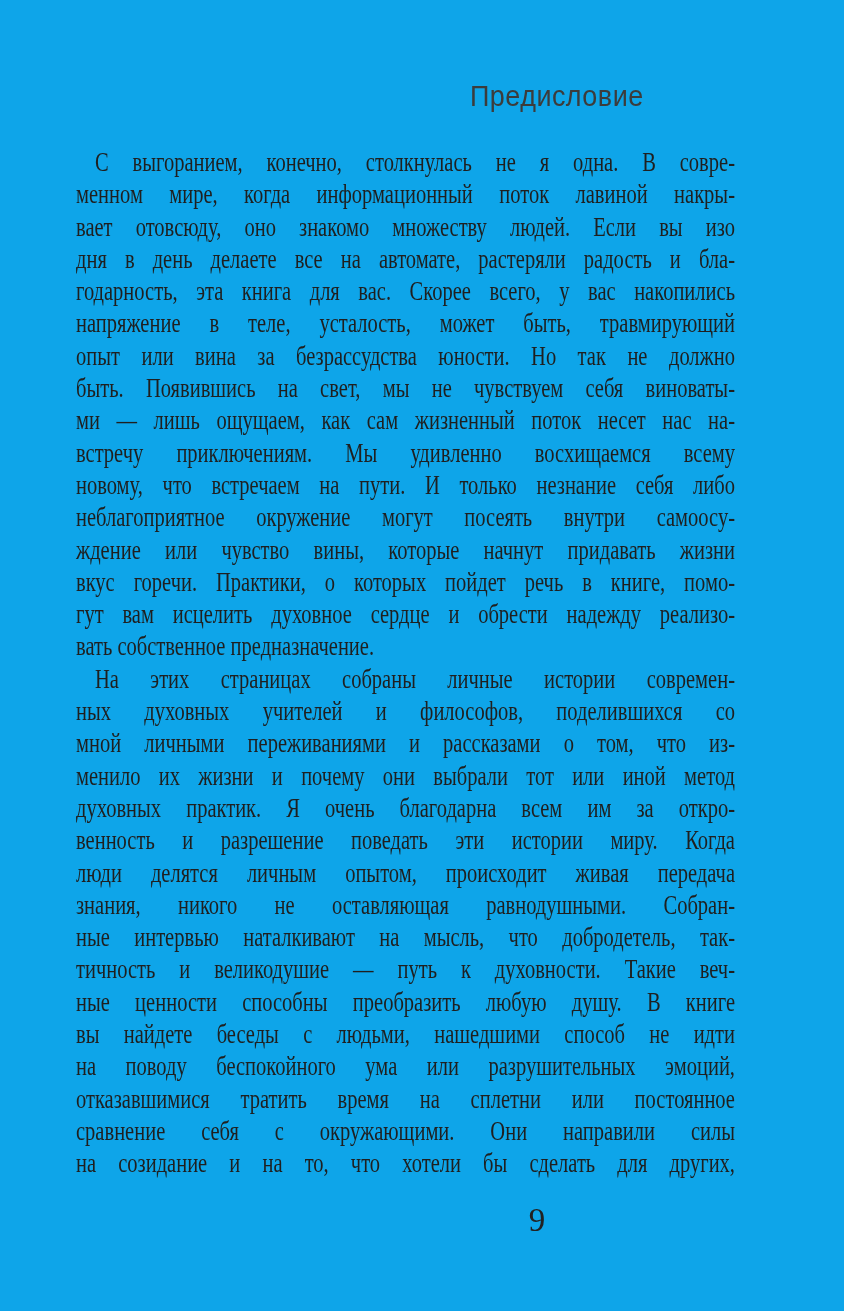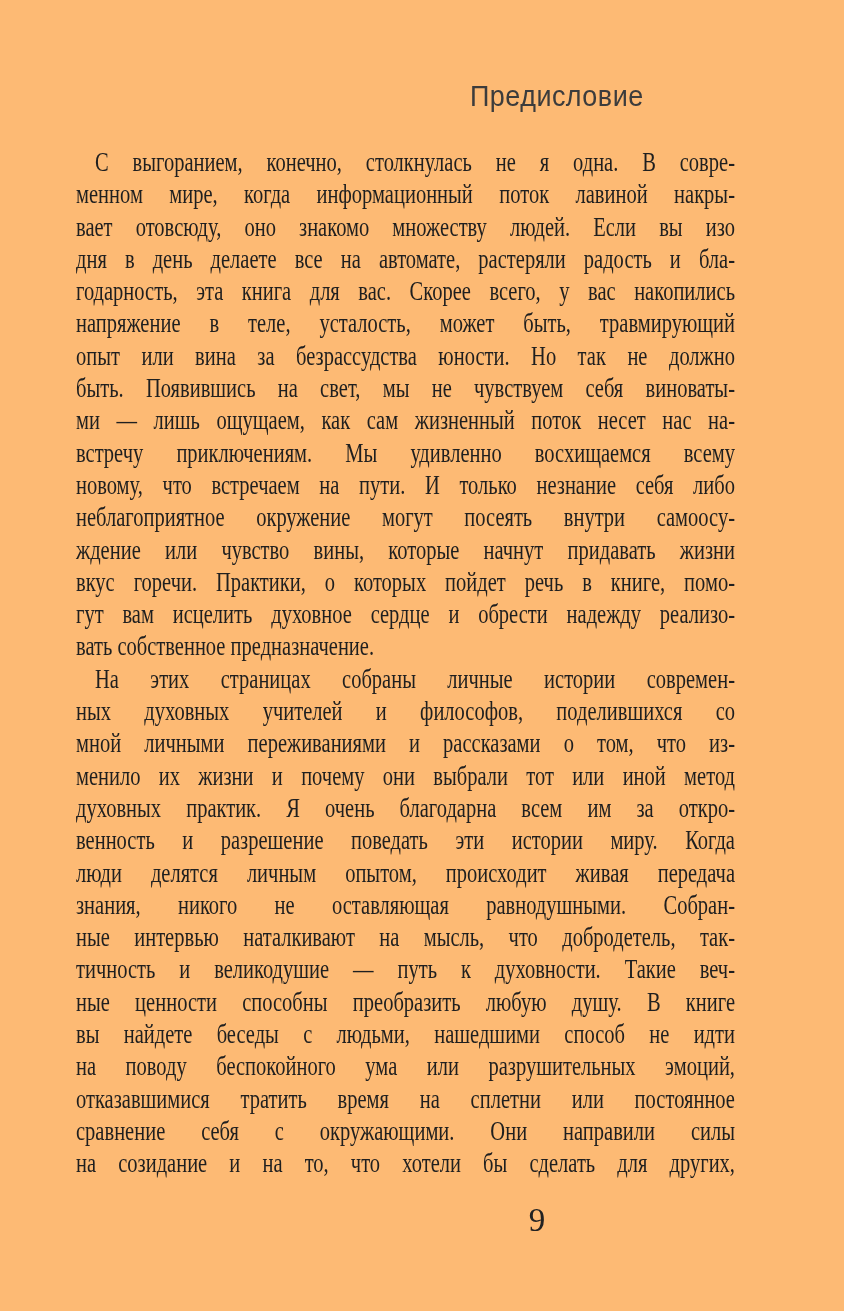--- a/index.html
+++ b/index.html
@@ -4,21 +4,21 @@
 <style>
   html, body {
     margin: 0;
     padding: 0;
     background: #ffffff;
   }
   .page {
     position: relative;
     width: 844px;
     height: 1311px;
-    background: #fdba74;
+    background: #0ea5e9;
     overflow: hidden;
     font-family: "Liberation Serif", serif;
   }
   .heading {
     position: absolute;
     top: 82px;
     left: 470px;
     margin: 0;
     font-family: "Liberation Sans", sans-serif;
     font-weight: 400;

